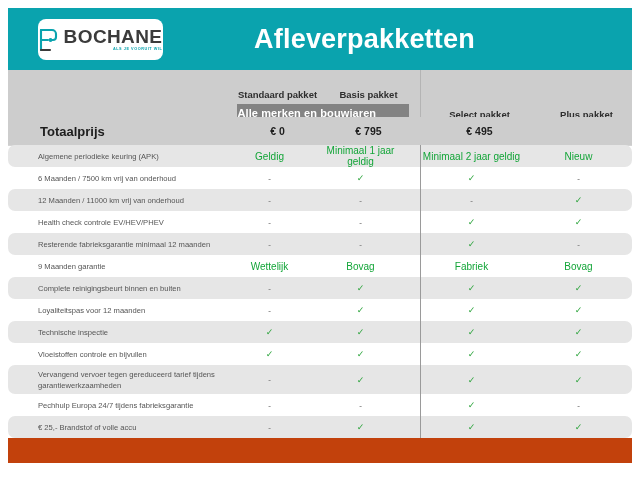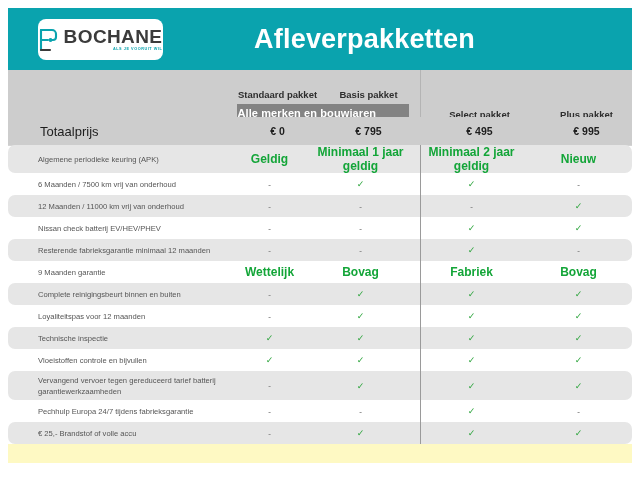--- a/index.html
+++ b/index.html
@@ -19,21 +19,21 @@
     overflow: hidden;
     background: #ffffff;
     box-sizing: border-box;
   }
   .sheet {
     position: absolute;
     left: 8px;
     top: 8px;
     width: 624px;
     height: 455px;
-    background: #fef9c3;
+    background: #c2410c;
     overflow: hidden;
   }
 
   
   .header {
     height: 62px;
     background: #0aa3ae;
     display: flex;
     align-items: center;
     position: relative;
@@ -163,21 +163,21 @@
     position: relative;
     height: 28px;
     background: #cdcdcd;
     display: flex;
     align-items: center;
   }
   .total-label {
     position: absolute;
     left: 32px;
     font-size: 13px;
-    font-weight: normal;
+    font-weight: bold;
     color: #1d1d1d;
   }
   .total-cells {
     position: absolute;
     left: 224px;
     top: 0;
     height: 28px;
     display: flex;
     align-items: center;
   }
@@ -213,21 +213,21 @@
   .fcell {
     width: 91px;
     text-align: center;
     font-size: 8px;
     color: #1d8a34;
     font-weight: bold;
   }
   .fcell.r { width: 107px; }
   .fcell .dash { color: #8c8c8c; font-weight: bold; font-size: 8px; }
   .fcell .chk { color: #2aa33a; font-size: 9px; font-weight: normal; }
-  .fcell .word { color: #13a538; font-size: 12px; font-weight: bold; }
+  .fcell .word { color: #13a538; font-size: 10px; font-weight: normal; }
   .fcell-gap { width: 12px; }
 
   .table-divider {
     position: absolute;
     left: 412px;
     top: 0;
     bottom: 0;
     width: 1px;
     background: #9a9a9a;
   }
@@ -288,21 +288,20 @@
       </div>
     </div>
 
     <div class="total-row">
       <div class="total-label">Totaalprijs</div>
       <div class="total-cells">
         <div class="c">€ 0</div>
         <div class="c">€ 795</div>
         <div class="gap"></div>
         <div class="c r">€ 495</div>
-        <div class="c r">€ 995</div>
       </div>
     </div>
 
     <div class="ftable" id="feature-table">
       <div class="table-top-rule"></div>
       <div class="frow alt">
           <div class="fname">Algemene periodieke keuring (APK)</div>
           <div class="fcells">
             <div class="fcell"><span class="word">Geldig</span></div>
             <div class="fcell"><span class="word">Minimaal 1 jaar geldig</span></div>
@@ -325,21 +324,21 @@
           <div class="fname">12 Maanden / 11000 km vrij van onderhoud</div>
           <div class="fcells">
             <div class="fcell"><span class="dash">-</span></div>
             <div class="fcell"><span class="dash">-</span></div>
             <div class="fcell-gap"></div>
             <div class="fcell r"><span class="dash">-</span></div>
             <div class="fcell r"><span class="chk">✓</span></div>
           </div>
         </div>
         <div class="frow">
-          <div class="fname">Nissan check batterij EV/HEV/PHEV</div>
+          <div class="fname">Health check controle EV/HEV/PHEV</div>
           <div class="fcells">
             <div class="fcell"><span class="dash">-</span></div>
             <div class="fcell"><span class="dash">-</span></div>
             <div class="fcell-gap"></div>
             <div class="fcell r"><span class="chk">✓</span></div>
             <div class="fcell r"><span class="chk">✓</span></div>
           </div>
         </div>
         <div class="frow alt">
           <div class="fname">Resterende fabrieksgarantie minimaal 12 maanden</div>
@@ -395,21 +394,21 @@
           <div class="fname">Vloeistoffen controle en bijvullen</div>
           <div class="fcells">
             <div class="fcell"><span class="chk">✓</span></div>
             <div class="fcell"><span class="chk">✓</span></div>
             <div class="fcell-gap"></div>
             <div class="fcell r"><span class="chk">✓</span></div>
             <div class="fcell r"><span class="chk">✓</span></div>
           </div>
         </div>
         <div class="frow alt tall">
-          <div class="fname">Vervangend vervoer tegen gereduceerd tarief batterij garantiewerkzaamheden</div>
+          <div class="fname">Vervangend vervoer tegen gereduceerd tarief tijdens garantiewerkzaamheden</div>
           <div class="fcells">
             <div class="fcell"><span class="dash">-</span></div>
             <div class="fcell"><span class="chk">✓</span></div>
             <div class="fcell-gap"></div>
             <div class="fcell r"><span class="chk">✓</span></div>
             <div class="fcell r"><span class="chk">✓</span></div>
           </div>
         </div>
         <div class="frow">
           <div class="fname">Pechhulp Europa 24/7 tijdens fabrieksgarantie</div>

